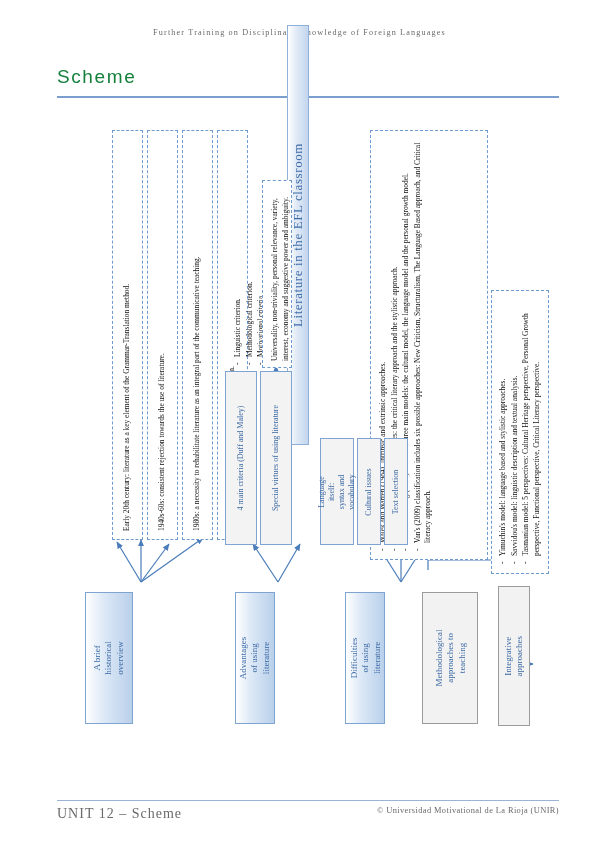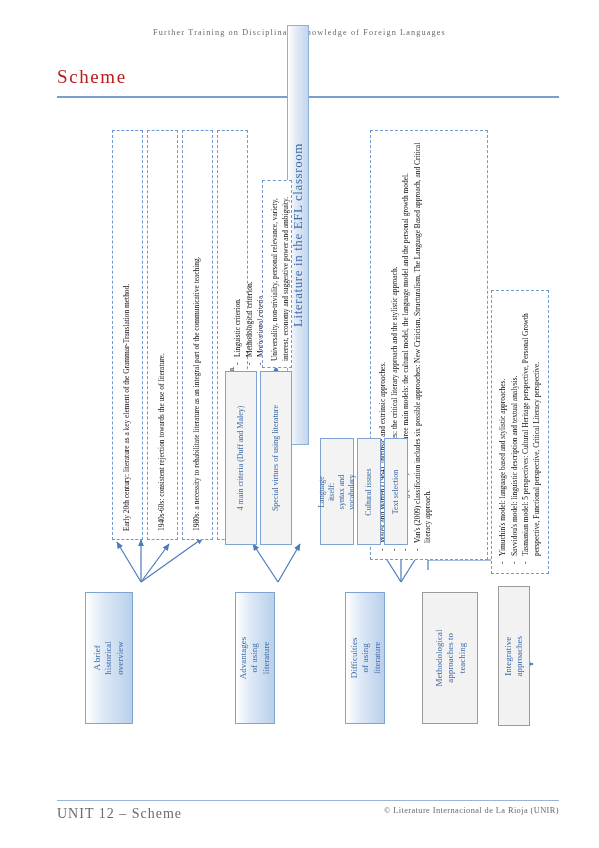--- a/index.html
+++ b/index.html
@@ -18,24 +18,24 @@
   .running-head{
     position:absolute;left:0;right:0;top:28px;
     text-align:center;
     font-family:"Liberation Serif", serif;
     font-size:8.2px;
     letter-spacing:1.15px;
     color:#6a6a6a;
   }
   .page-title{
     position:absolute;left:57px;top:66px;
-    font-family:Liberation Serif, serif;
+    font-family:Liberation Sans, sans-serif;
     font-size:19px;
     letter-spacing:1.6px;
-    color:#b91c1c;
+    color:#15803d;
   }
   .title-rule{
     position:absolute;left:57px;right:40px;top:96px;
     height:1.6px;background:#7a9fce;
   }
 
   
   .footer-rule{
     position:absolute;left:57px;right:40px;top:800px;
     height:1px;background:#9ab4d6;
@@ -266,15 +266,15 @@
     </div>
 
     <div class="vbox cat-plain wrap" style="left:441px;top:478px;width:32px;height:140px;">
       <span style="width:124px;">Integrative approaches</span>
     </div>
 
   </div>
 
   <div class="footer-rule"></div>
   <div class="footer-left">UNIT 12 – Scheme</div>
-  <div class="footer-right">© Literature Internacional de La Rioja (UNIR)</div>
+  <div class="footer-right">© Universidad Motivational de La Rioja (UNIR)</div>
 
 </div>
 
 </body></html>

